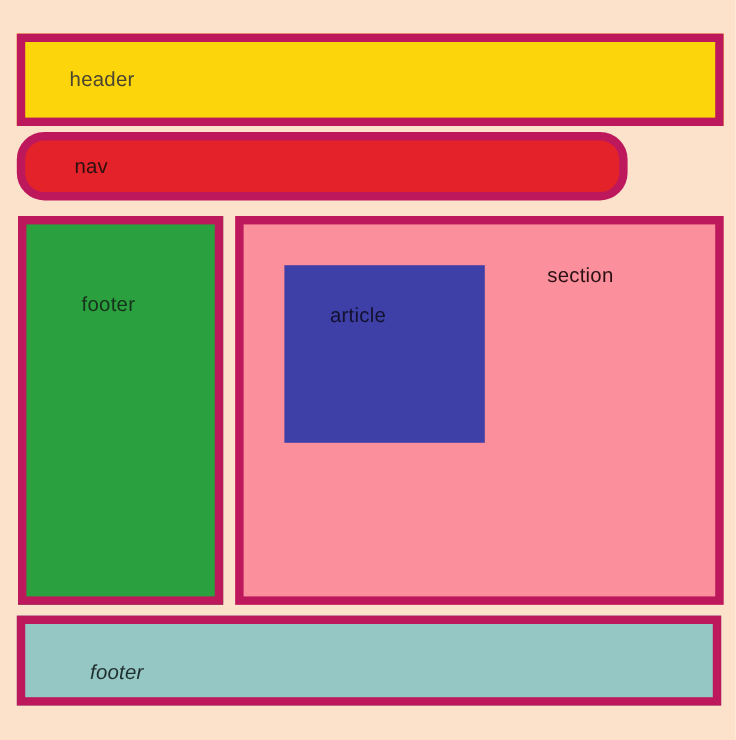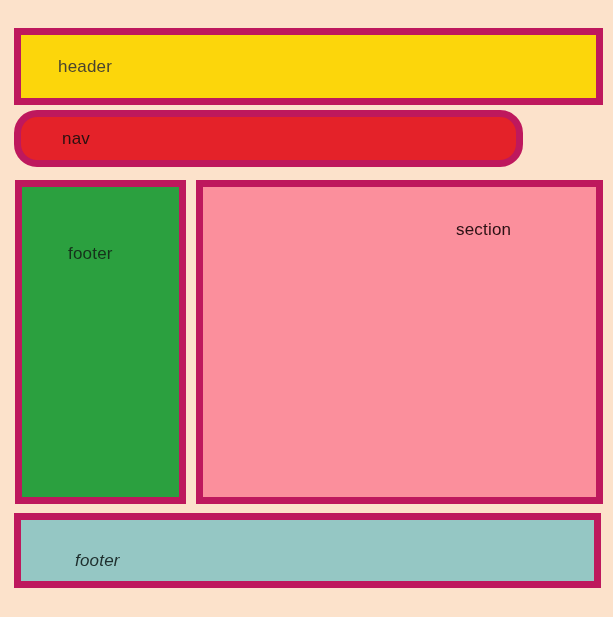--- a/index.html
+++ b/index.html
@@ -137,19 +137,22 @@
   <div class="box" id="nav-box">
     <span class="label">nav</span>
   </div>
 
   <div class="box" id="aside-box">
     <span class="label">footer</span>
   </div>
 
   <div class="box" id="section-box">
     <span class="label">section</span>
+    <div id="article-box">
+      <span class="label">article</span>
+    </div>
   </div>
 
   <div class="box" id="footer-box">
     <span class="label">footer</span>
   </div>
 
 </div>
 
 </body></html>

